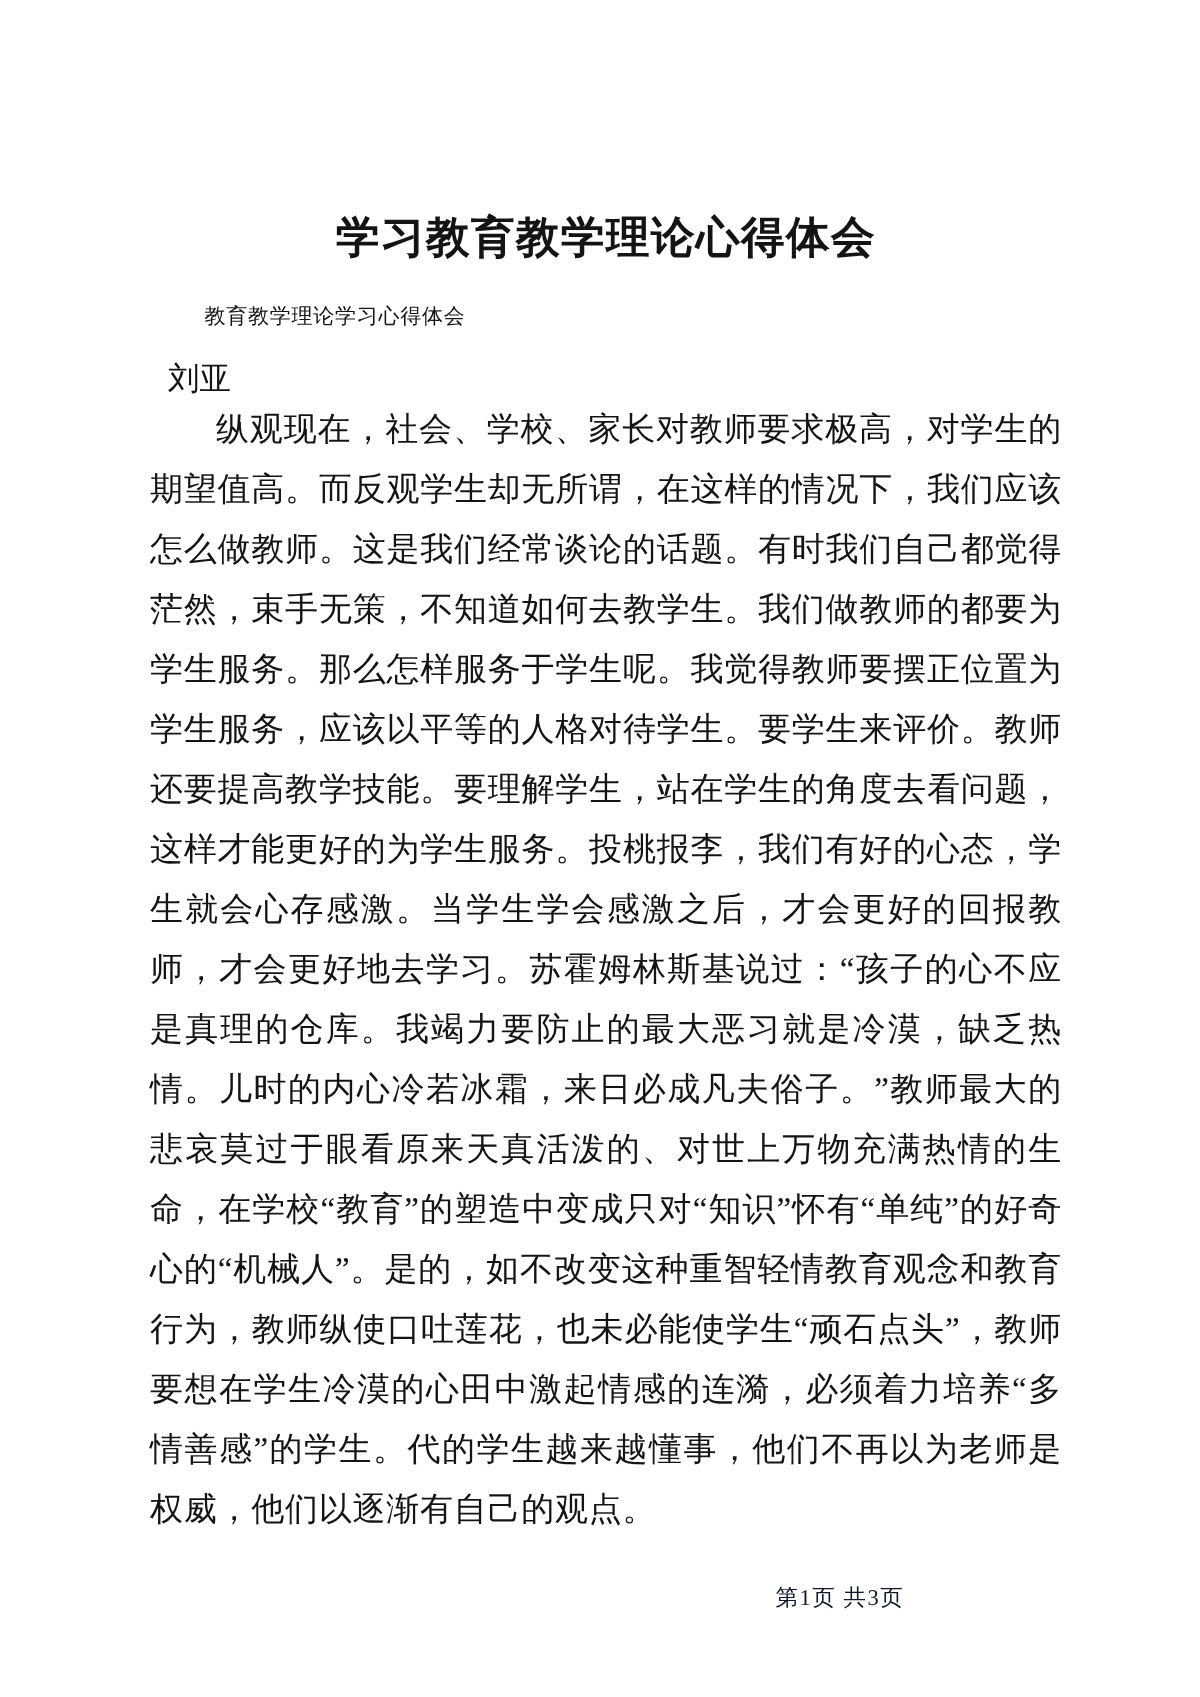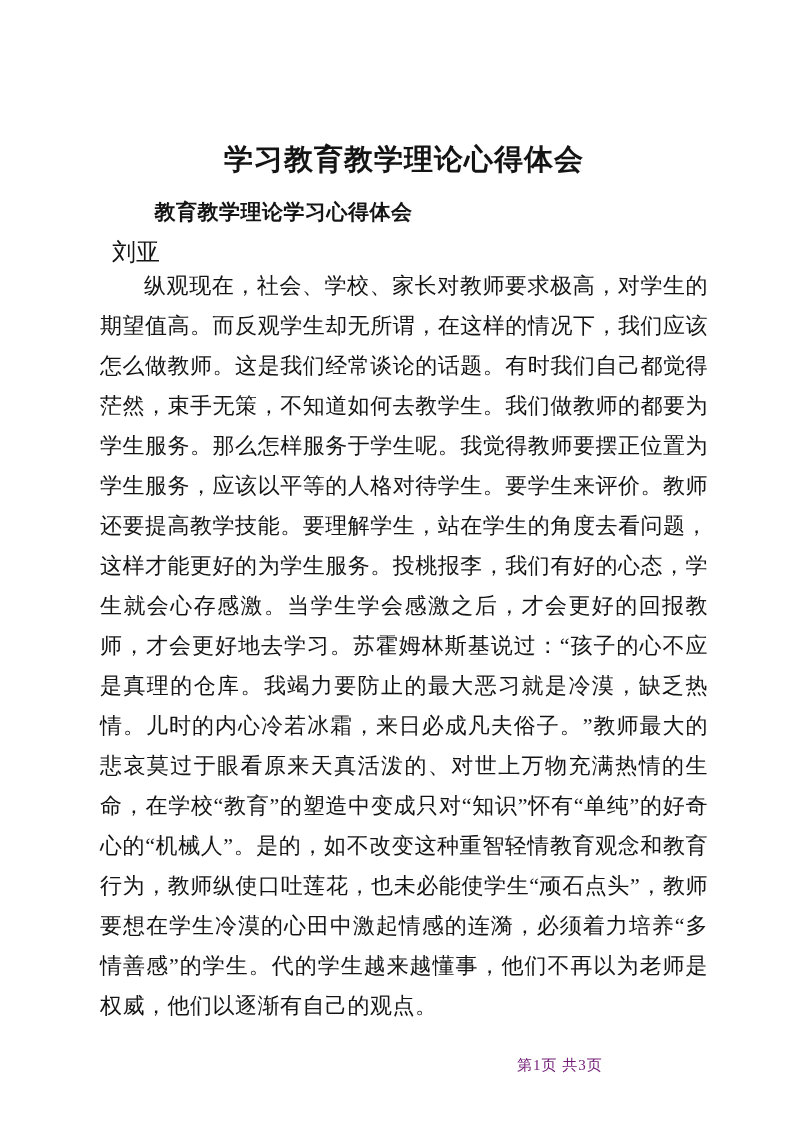--- a/index.html
+++ b/index.html
@@ -25,49 +25,48 @@
   }
   .doc-title {
     font-size: 29px;
     font-weight: bold;
     text-align: center;
     margin: 0 0 0 0;
     line-height: 38px;
     letter-spacing: 1px;
   }
   .doc-subtitle {
-    font-size: 21px;
+    font-size: 14px;
     margin: 20px 0 10px 0;
     line-height: 28px;
     text-indent: 2.6em;
     letter-spacing: 0.5px;
-    font-weight: bold;
   }
   .doc-author {
-    font-size: 24px;
+    font-size: 21px;
     margin: 12px 0 0 0;
     line-height: 28px;
     text-indent: 12px;
   }
   .doc-body {
     font-size: 22px;
     margin: 0 0 0 0;
     line-height: 40px;
     text-align: justify;
     text-justify: inter-ideograph;
     text-indent: 2em;
     letter-spacing: 0.5px;
   }
   .page-footer {
     position: absolute;
     top: 1056px;
     left: 517px;
     font-size: 15px;
     letter-spacing: 1px;
-    color: #701a75;
+    color: #0f172a;
   }
 </style>
 </head>
 <body>
 
 <div class="page">
   <h1 class="doc-title">学习教育教学理论心得体会</h1>
   <p class="doc-subtitle">教育教学理论学习心得体会</p>
   <p class="doc-author">刘亚</p>
   <p class="doc-body">纵观现在，社会、学校、家长对教师要求极高，对学生的期望值高。而反观学生却无所谓，在这样的情况下，我们应该怎么做教师。这是我们经常谈论的话题。有时我们自己都觉得茫然，束手无策，不知道如何去教学生。我们做教师的都要为学生服务。那么怎样服务于学生呢。我觉得教师要摆正位置为学生服务，应该以平等的人格对待学生。要学生来评价。教师还要提高教学技能。要理解学生，站在学生的角度去看问题，这样才能更好的为学生服务。投桃报李，我们有好的心态，学生就会心存感激。当学生学会感激之后，才会更好的回报教师，才会更好地去学习。苏霍姆林斯基说过：“孩子的心不应是真理的仓库。我竭力要防止的最大恶习就是冷漠，缺乏热情。儿时的内心冷若冰霜，来日必成凡夫俗子。”教师最大的悲哀莫过于眼看原来天真活泼的、对世上万物充满热情的生命，在学校“教育”的塑造中变成只对“知识”怀有“单纯”的好奇心的“机械人”。是的，如不改变这种重智轻情教育观念和教育行为，教师纵使口吐莲花，也未必能使学生“顽石点头”，教师要想在学生冷漠的心田中激起情感的连漪，必须着力培养“多情善感”的学生。代的学生越来越懂事，他们不再以为老师是权威，他们以逐渐有自己的观点。</p>

